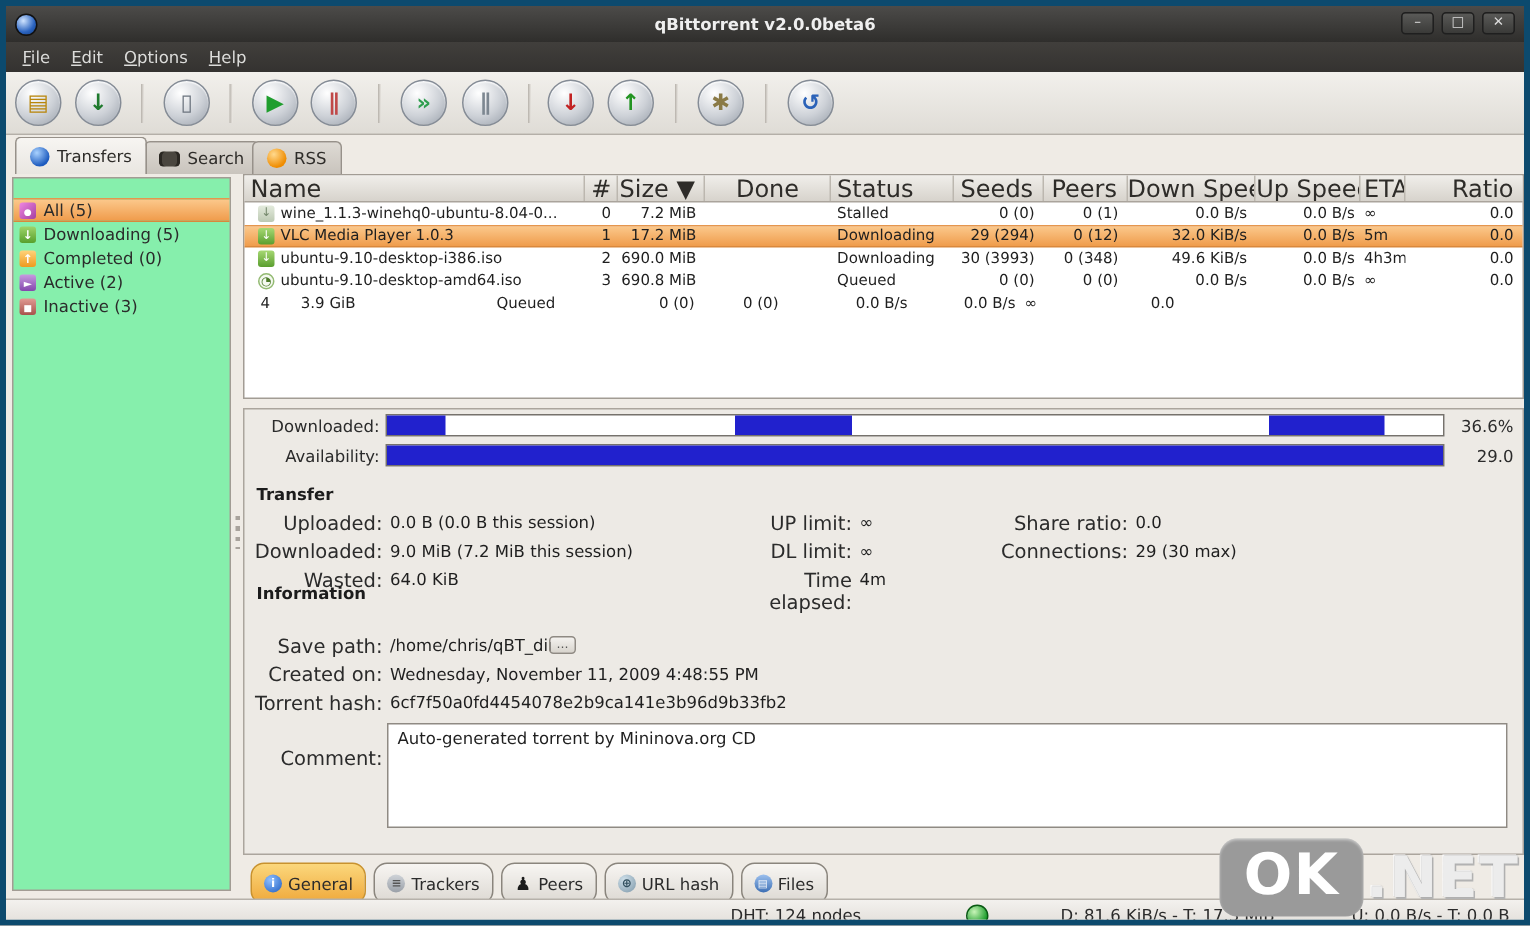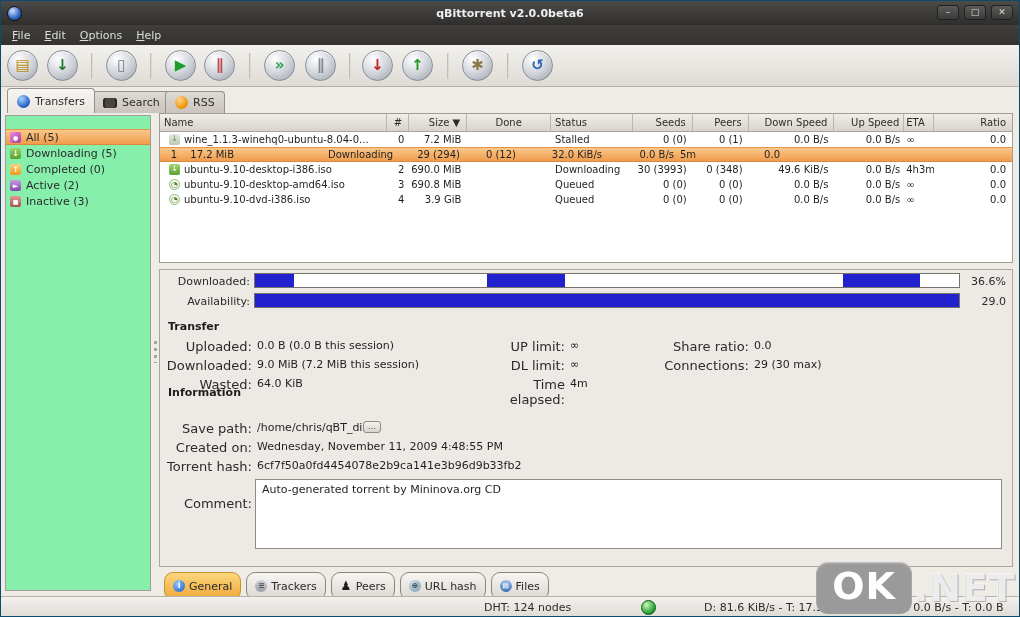--- a/index.html
+++ b/index.html
@@ -1,17 +1,17 @@
 <!DOCTYPE html>
 <html><head>
 <meta charset="utf-8">
 <style>
   html,body{margin:0;padding:0;background:#888;}
   *{box-sizing:border-box;font-family:"DejaVu Sans",sans-serif;}
-  .window{position:relative;width:1020px;height:617px;background:#efebe5;border:1px solid #0c4a6e;overflow:hidden;}
+  .window{position:relative;width:1020px;height:617px;background:#efebe5;border:4px solid #0c4a6e;overflow:hidden;}
 
   
   .titlebar{position:absolute;left:0;top:0;width:100%;height:24px;
     background:linear-gradient(#4c4b49,#2f2e2c);display:flex;align-items:center;color:#e8e8e8;}
   .appicon{width:15px;height:15px;border-radius:50%;margin:0 6px;
     background:radial-gradient(circle at 35% 30%,#cfe4ff,#2b64c0 60%,#123a7a);border:1px solid #111;}
   .wtitle{position:absolute;left:0;right:0;text-align:center;font-size:11px;font-weight:bold;color:#efefef;}
   .winbtns{position:absolute;right:6px;top:4px;display:flex;gap:5px;}
   .wb{width:22px;height:15px;border-radius:3px;background:linear-gradient(#5a5a58,#3a3a38);
     border:1px solid #1f1f1f;color:#ddd;font-size:9px;line-height:13px;text-align:center;}
@@ -59,21 +59,21 @@
   .si-inactive{background:linear-gradient(#e09a93,#a8524c);}.si-inactive::before{content:"■";font-size:6px;}
 
   
   .vsplit{position:absolute;left:151px;top:114px;width:7px;height:476px;}
   .vsplit .grip{position:absolute;left:2px;top:226px;width:3px;height:22px;
     background:repeating-linear-gradient(#a8a39c 0 3px,transparent 3px 7px);}
 
   
   .tablewrap{position:absolute;left:158px;top:112px;width:854px;height:150px;background:#fff;border:1px solid #a29c94;}
   .thead{display:flex;height:18px;background:linear-gradient(#f0eeea,#d7d3cc);border-bottom:1px solid #aaa49c;}
-  .th{font-size:10px;color:#2e2c29;line-height:17px;border-right:1px solid #bcb7af;overflow:hidden;white-space:nowrap;}
+  .th{font-size:16px;color:#2e2c29;line-height:17px;border-right:1px solid #bcb7af;overflow:hidden;white-space:nowrap;}
   .trow{display:flex;height:15px;align-items:center;}
   .trow.selected{background:linear-gradient(#fbc88b,#ef9c4c);border-top:1px solid #e5964d;border-bottom:1px solid #d9883c;}
   .td{font-size:10px;color:#1f1f1f;overflow:hidden;white-space:nowrap;line-height:15px;}
   .c-name{width:228px;padding-left:9px;display:flex;align-items:center;gap:4px;}
   .c-num{width:22px;text-align:right;padding-right:5px;}
   .c-size{width:58px;text-align:right;padding-right:6px;}
   .c-done{width:84px;text-align:center;position:relative;}
   .c-status{width:82px;padding-left:4px;text-align:left;}
   .c-seeds{width:60px;text-align:right;padding-right:6px;}
   .c-peers{width:56px;text-align:right;padding-right:6px;}
@@ -236,20 +236,24 @@
       <span class="td c-status">Stalled</span>
       <span class="td c-seeds">0 (0)</span>
       <span class="td c-peers">0 (1)</span>
       <span class="td c-down">0.0 B/s</span>
       <span class="td c-up">0.0 B/s</span>
       <span class="td c-eta">∞</span>
       <span class="td c-ratio">0.0</span>
     </div>
 
     <div class="trow selected">
+      <span class="td c-name">
+          <i class="ricon ri-downloading"></i>
+          <span>VLC Media Player 1.0.3</span>
+        </span>
       <span class="td c-num">1</span>
       <span class="td c-size">17.2 MiB</span>
       <span class="td c-done"></span>
       <span class="td c-status">Downloading</span>
       <span class="td c-seeds">29 (294)</span>
       <span class="td c-peers">0 (12)</span>
       <span class="td c-down">32.0 KiB/s</span>
       <span class="td c-up">0.0 B/s</span>
       <span class="td c-eta">5m</span>
       <span class="td c-ratio">0.0</span>
@@ -283,24 +287,20 @@
       <span class="td c-status">Queued</span>
       <span class="td c-seeds">0 (0)</span>
       <span class="td c-peers">0 (0)</span>
       <span class="td c-down">0.0 B/s</span>
       <span class="td c-up">0.0 B/s</span>
       <span class="td c-eta">∞</span>
       <span class="td c-ratio">0.0</span>
     </div>
 
     <div class="trow">
-      <span class="td c-name">
-          <i class="ricon ri-queued"></i>
-          <span>ubuntu-9.10-dvd-i386.iso</span>
-        </span>
       <span class="td c-num">4</span>
       <span class="td c-size">3.9 GiB</span>
       <span class="td c-done"></span>
       <span class="td c-status">Queued</span>
       <span class="td c-seeds">0 (0)</span>
       <span class="td c-peers">0 (0)</span>
       <span class="td c-down">0.0 B/s</span>
       <span class="td c-up">0.0 B/s</span>
       <span class="td c-eta">∞</span>
       <span class="td c-ratio">0.0</span>

